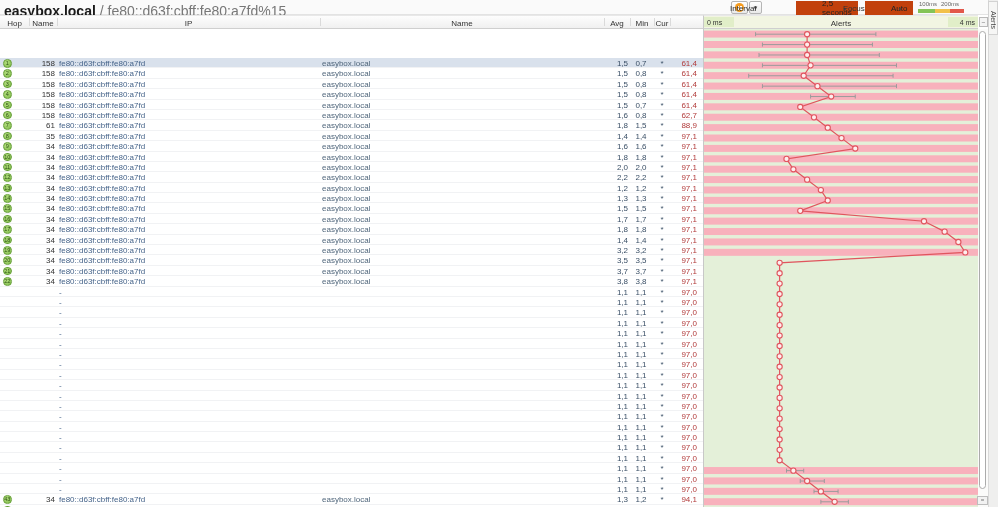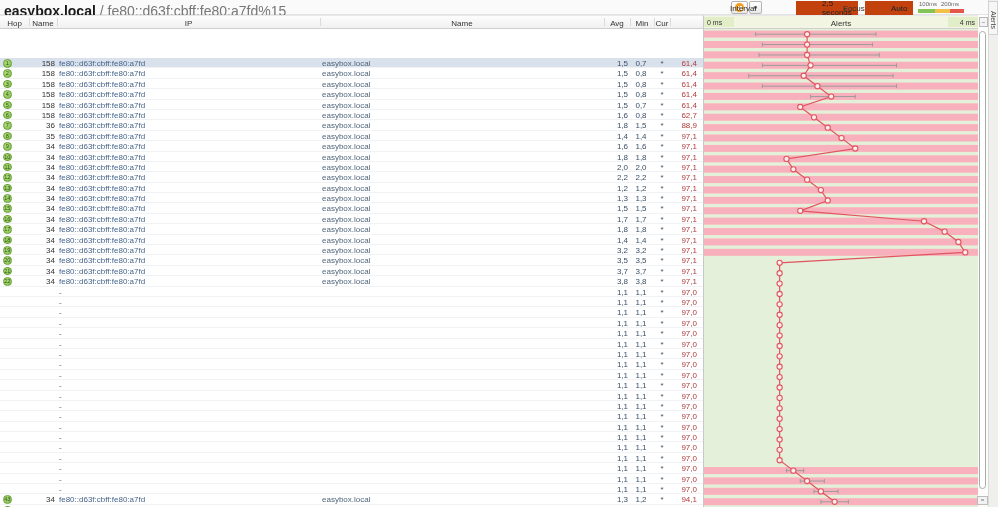--- a/index.html
+++ b/index.html
@@ -215,21 +215,21 @@
         <span class="c-count">158</span>
         <span class="c-ip">fe80::d63f:cbff:fe80:a7fd</span>
         <span class="c-name">easybox.local</span>
         <span class="c-avg">1,6</span>
         <span class="c-min">0,8</span>
         <span class="c-cur">*</span>
         <span class="c-pl">62,7</span>
       </div>
       <div class="row" style="top: 91.3478px; height: 10.3913px;">
         <span class="badge">7</span>
-        <span class="c-count">36</span>
+        <span class="c-count">61</span>
         <span class="c-ip">fe80::d63f:cbff:fe80:a7fd</span>
         <span class="c-name">easybox.local</span>
         <span class="c-avg">1,8</span>
         <span class="c-min">1,5</span>
         <span class="c-cur">*</span>
         <span class="c-pl">88,9</span>
       </div>
       <div class="row" style="top: 101.739px; height: 10.3913px;">
         <span class="badge">8</span>
         <span class="c-count">35</span>

